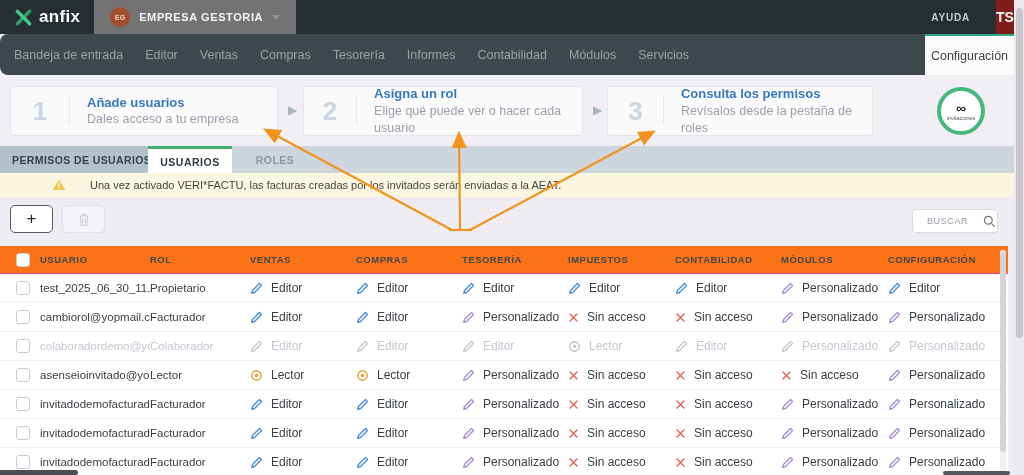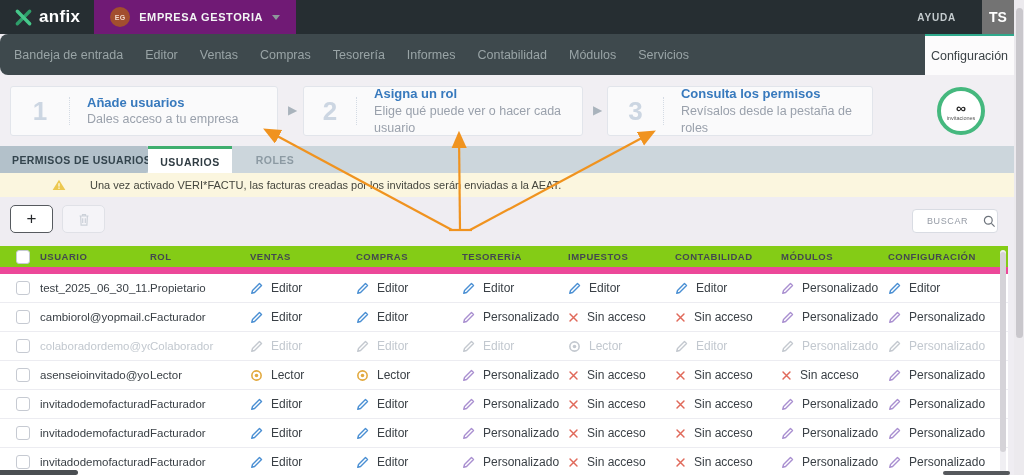--- a/index.html
+++ b/index.html
@@ -5,28 +5,28 @@
   html,body{margin:0;padding:0;background:#dcdade;}
   *{box-sizing:border-box;}
   .stage{position:relative;width:1024px;height:475px;overflow:hidden;
          font-family:"Liberation Sans",sans-serif;background:#efedf2;}
 
   
   .topbar{position:absolute;left:0;top:0;width:1014px;height:34px;background:#262e32;
           display:flex;align-items:center;}
   .logo{display:flex;align-items:center;gap:6px;padding:0 14px;height:100%;}
   .logo-text{color:#fff;font-size:17px;font-weight:600;letter-spacing:.3px;}
-  .company{display:flex;align-items:center;gap:9px;height:100%;padding:0 16px;background:#701a75;cursor:pointer;}
+  .company{display:flex;align-items:center;gap:9px;height:100%;padding:0 16px;background:#737373;cursor:pointer;}
   .company-badge{width:20px;height:20px;border-radius:50%;background:#a24e2e;color:#f3d9cc;
                  font-size:7px;font-weight:700;display:flex;align-items:center;justify-content:center;letter-spacing:.5px;}
   .company-name{color:#f2f4f4;font-size:11px;font-weight:700;letter-spacing:.6px;}
   .caret{width:0;height:0;border-left:4px solid transparent;border-right:4px solid transparent;border-top:5px solid #8d989b;}
   .topbar-spacer{flex:1;}
   .ayuda{color:#c4cbce;font-size:10px;font-weight:700;letter-spacing:.8px;margin-right:26px;cursor:pointer;}
-  .avatar{width:32px;height:34px;background:#737373;color:#fff;font-size:14px;font-weight:700;
+  .avatar{width:18px;height:34px;background:#7f1d1d;color:#fff;font-size:14px;font-weight:700;
           display:flex;align-items:center;justify-content:center;cursor:pointer;}
 
   
   .navbar{position:absolute;left:0;top:34px;width:1014px;height:41px;background:#3e494d;
           display:flex;align-items:center;padding-left:14px;gap:22px;border-radius:8px;}
   .nav-item{color:#99a4a6;font-size:12.5px;white-space:nowrap;cursor:pointer;}
   .config-tab{position:absolute;left:925px;top:34px;width:89px;height:41px;background:#fcfbfc;
               border-top:2px solid #2fa98c;display:flex;align-items:center;justify-content:center;
               color:#3c4347;font-size:12.5px;cursor:pointer;}
 
@@ -72,21 +72,21 @@
   .search-box{position:absolute;left:912px;top:12px;width:86px;height:24px;background:#fff;
               border:1px solid #d9dce3;border-radius:4px;display:flex;align-items:center;}
   .search-input{border:none;outline:none;background:transparent;width:58px;margin-left:12px;
                 font-family:"Liberation Sans",sans-serif;font-size:9px;letter-spacing:.6px;color:#4a505a;}
   .search-input::placeholder{color:#959ba5;}
 
   
   .table{position:absolute;left:0;top:246px;width:1008px;height:229px;background:#fff;}
   .trow{display:grid;grid-template-columns:24px 110px 100px 106px 106px 106px 107px 106px 107px auto;
         align-items:center;padding-left:16px;height:29px;border-bottom:1px solid #ececf1;background:#fff;}
-  .trow.thead{height:28px;background:#84cc16;border-bottom:7px solid #ec4899;}
+  .trow.thead{height:28px;background:#f97316;border-bottom:1px solid #ec4899;}
   .th{color:#43494f;font-size:9.5px;font-weight:700;letter-spacing:.5px;white-space:nowrap;overflow:hidden;}
   .cb{width:14px;height:14px;border:1px solid #c6cad2;border-radius:3px;background:#fff;cursor:pointer;}
   .cell-user,.cell-role{color:#3a4046;font-size:11.5px;white-space:nowrap;overflow:hidden;padding-right:6px;}
   .perm{display:flex;gap:8px;font-size:12px;color:#3a4046;white-space:nowrap;overflow:hidden;}
   .perm .picon{display:flex;align-items:center;}
   .trow.disabled .cell-user,.trow.disabled .cell-role,.trow.disabled .perm{color:#c2c8cf;}
 
   
   .page-scroll{position:absolute;left:1014px;top:0;width:10px;height:475px;background:#eceaee;}
   .page-thumb{position:absolute;left:1.5px;top:8px;width:7px;height:330px;background:#c9c7cc;border-radius:3.5px;}

